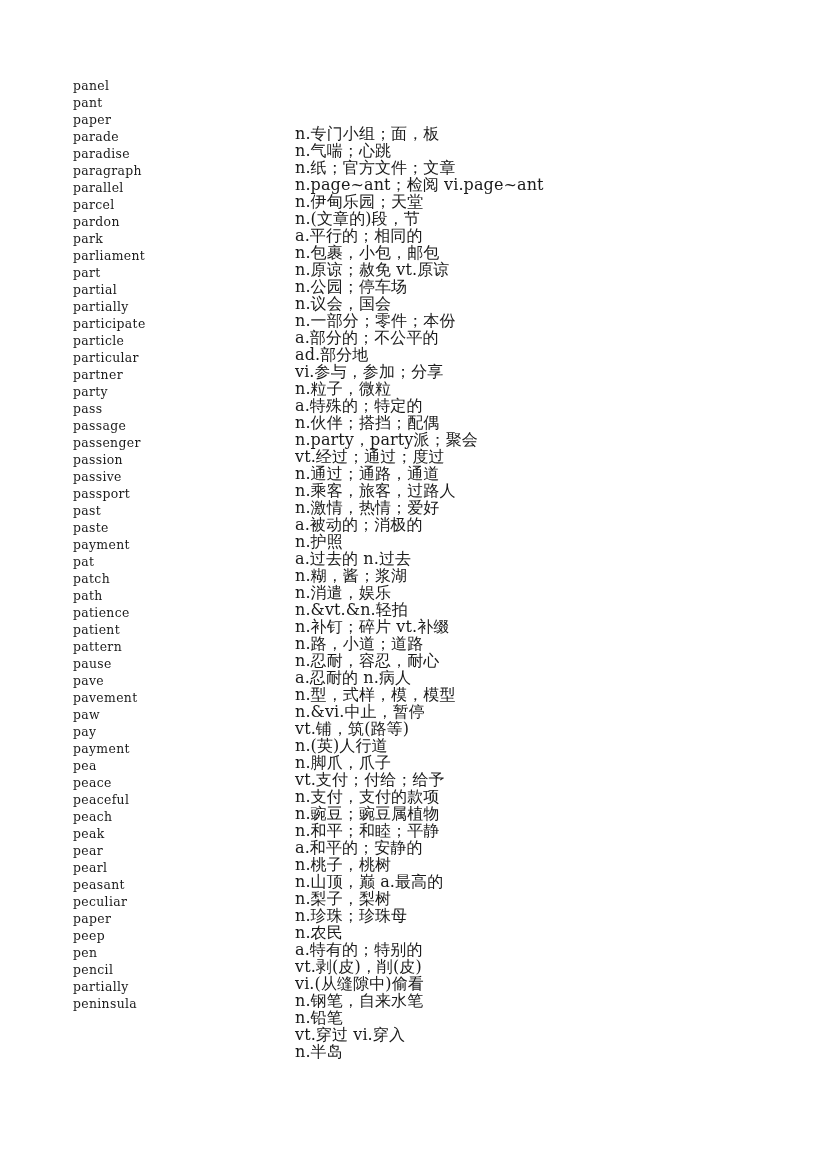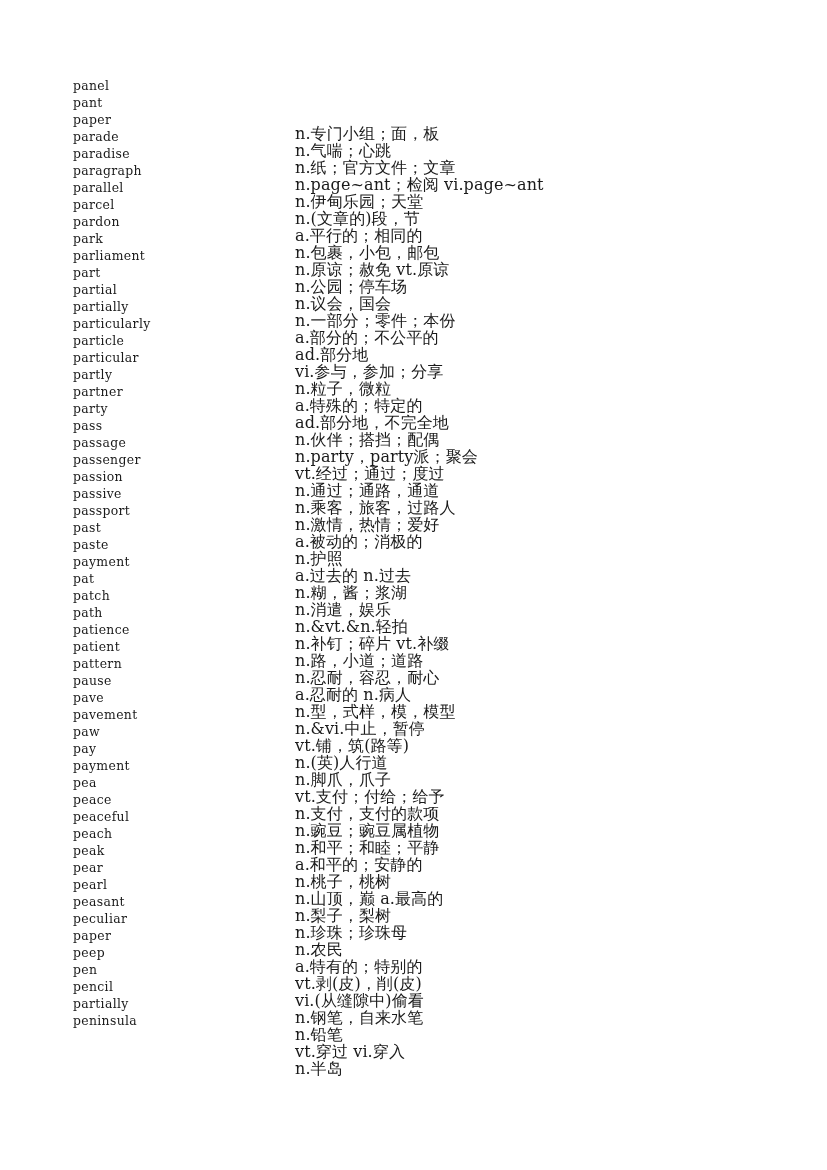--- a/index.html
+++ b/index.html
@@ -113,34 +113,30 @@
       </div>
       <div class="vocab-row">
         <span class="term">partial</span>
         <span class="definition">a.部分的；不公平的</span>
       </div>
       <div class="vocab-row">
         <span class="term">partially</span>
         <span class="definition indent">ad.部分地</span>
       </div>
       <div class="vocab-row">
-        <span class="term">particularly</span>
+        <span class="term">participate</span>
         <span class="definition">vi.参与，参加；分享</span>
       </div>
       <div class="vocab-row">
         <span class="term">particle</span>
         <span class="definition">n.粒子，微粒</span>
       </div>
       <div class="vocab-row">
         <span class="term">particular</span>
         <span class="definition indent">a.特殊的；特定的</span>
-      </div>
-      <div class="vocab-row">
-        <span class="term">partly</span>
-        <span class="definition">ad.部分地，不完全地</span>
       </div>
       <div class="vocab-row">
         <span class="term">partner</span>
         <span class="definition">n.伙伴；搭挡；配偶</span>
       </div>
       <div class="vocab-row">
         <span class="term">party</span>
         <span class="definition">n.party，party派；聚会</span>
       </div>
       <div class="vocab-row">

